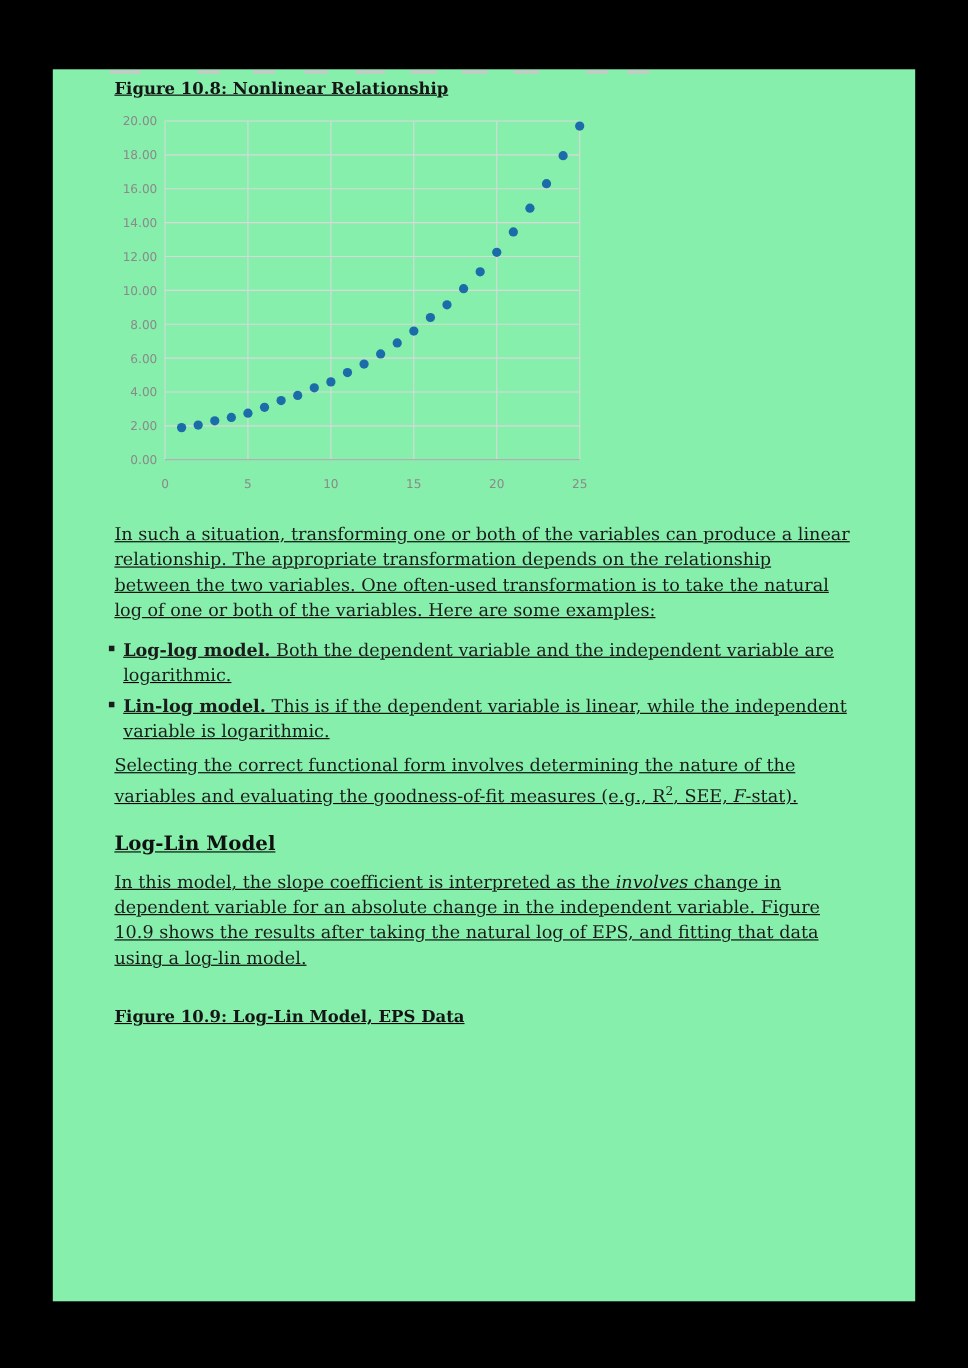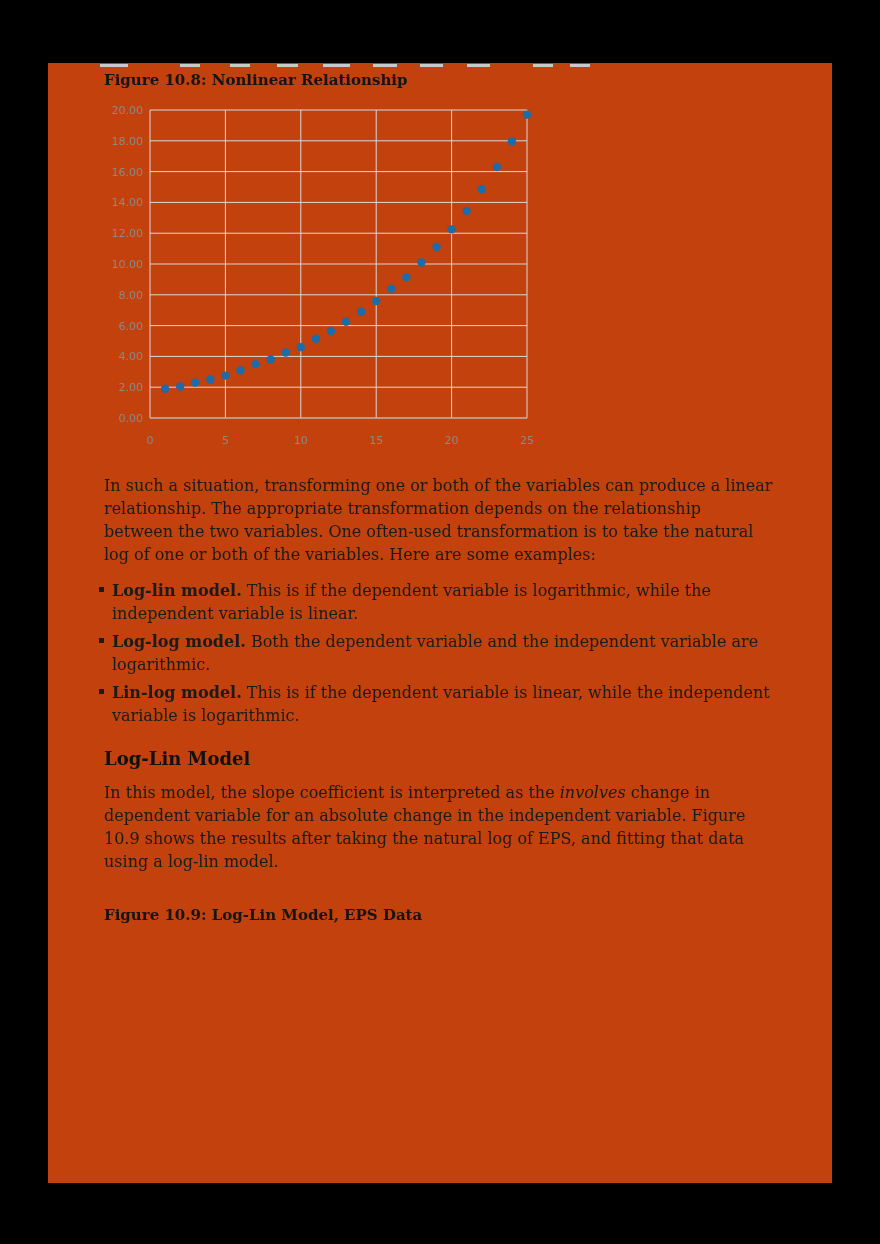--- a/index.html
+++ b/index.html
@@ -2,21 +2,21 @@
 <html><head>
 <meta charset="utf-8">
 <style>
   html,body{margin:0;padding:0;}
   body{
     width:880px;height:1244px;background:#000;position:relative;
     font-family:"DejaVu Serif", serif;
   }
   .paper{
     position:absolute;left:48px;top:63px;width:784px;height:1120px;
-    background:#c2410c;overflow:hidden;
+    background:#86efac;overflow:hidden;text-decoration:underline;
   }
   .remnant{position:absolute;top:1px;height:3px;background:#c9c9c9;}
   .content{
     padding:7px 58px 0 56px;
     font-size:16px;line-height:23px;color:#1b1b1b;
   }
   .fig-caption{
     font-size:15px;line-height:21px;font-weight:bold;margin:0;color:#151515;
   }
   .chart-wrap{margin:11px 0 0 0;}
@@ -128,30 +128,28 @@
           <circle cx="392.84" cy="64.97999999999999" r="4.2" fill="#1b6ca8"></circle>
           <circle cx="407.92" cy="39.57000000000001" r="4.2" fill="#1b6ca8"></circle>
           <circle cx="423" cy="12.620000000000012" r="4.2" fill="#1b6ca8"></circle>
         </svg>
     </div>
 
     <p class="para para-intro">In such a situation, transforming one or both of the variables can produce a linear relationship. The appropriate transformation depends on the relationship between the two variables. One often-used transformation is to take the natural log of one or both of the variables. Here are some examples:</p>
 
     <ul class="bullet-list">
       <li>
-        <span class="sq"></span><strong>Log-lin model.</strong><span> This is if the dependent variable is logarithmic, while the independent variable is linear.</span>
-      </li>
-      <li>
         <span class="sq"></span><strong>Log-log model.</strong><span> Both the dependent variable and the independent variable are logarithmic.</span>
       </li>
       <li>
         <span class="sq"></span><strong>Lin-log model.</strong><span> This is if the dependent variable is linear, while the independent variable is logarithmic.</span>
       </li>
     </ul>
 
+    <p class="para para-selecting"><span>Selecting the correct functional form involves determining the nature of the variables and evaluating the goodness-of-fit measures (e.g., R</span><sup>2</sup><span>, SEE, </span><em>F</em><span>-stat).</span></p>
 
     <h2 class="section-heading">Log-Lin Model</h2>
 
 
 
     <p class="para para-model"><span>In this model, the slope coefficient is interpreted as the </span><em>involves</em><span> change in dependent variable for an absolute change in the independent variable. Figure 10.9 shows the results after taking the natural log of EPS, and fitting that data using a log-lin model.</span></p>
 
     <p class="fig-caption fig-caption-2">Figure 10.9: Log-Lin Model, EPS Data</p>
 
   </div>

